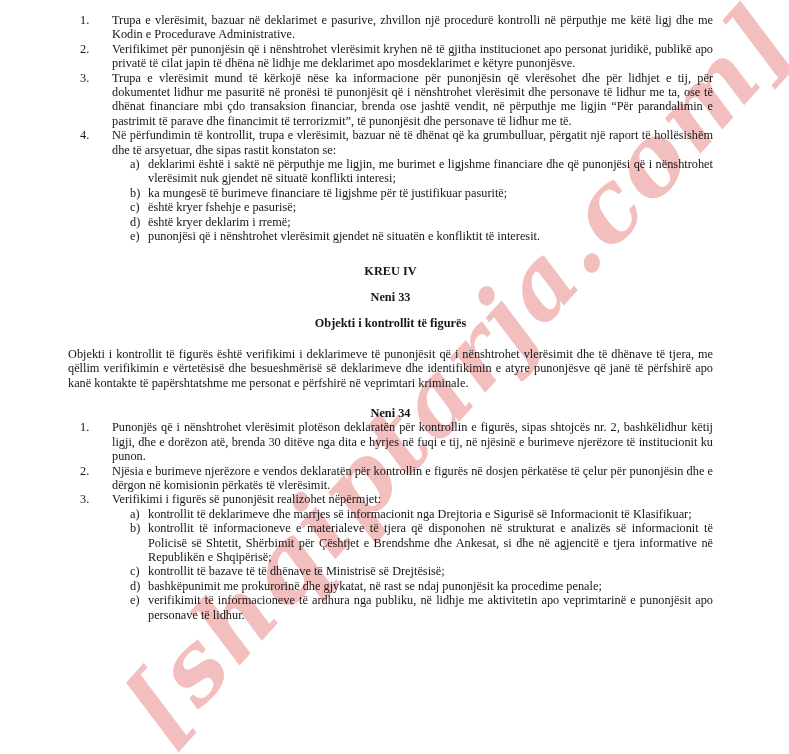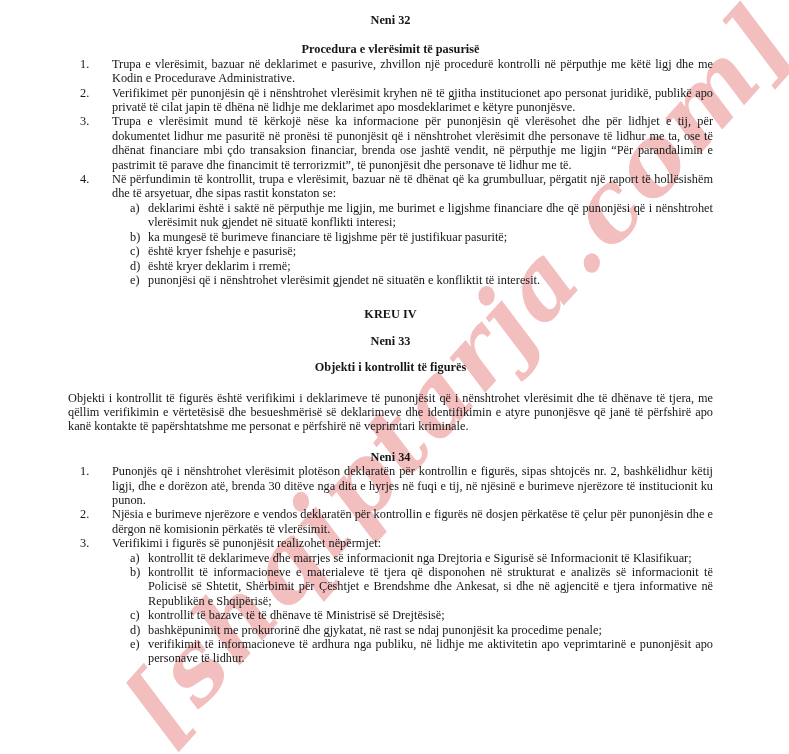--- a/index.html
+++ b/index.html
@@ -63,22 +63,20 @@
 </style>
 </head>
 <body>
 
 <main class="page">
 
   <div class="watermark">[shqiptarja.com]</div>
 
   <section class="content">
 
-    <p class="head">Neni 32</p>
-    <p class="head m-title">Procedura e vlerësimit të pasurisë</p>
 
     <div class="list m-list">
       <div class="item">
         <span class="mk">1.</span>
         <span class="tx">Trupa e vlerësimit, bazuar në deklarimet e pasurive, zhvillon një procedurë kontrolli në përputhje me këtë ligj dhe me Kodin e Procedurave Administrative.</span>
       </div>
       <div class="item">
         <span class="mk">2.</span>
         <span class="tx">Verifikimet për punonjësin që i nënshtrohet vlerësimit kryhen në të gjitha institucionet apo personat juridikë, publikë apo privatë të cilat japin të dhëna në lidhje me deklarimet apo mosdeklarimet e këtyre punonjësve.</span>
       </div>

